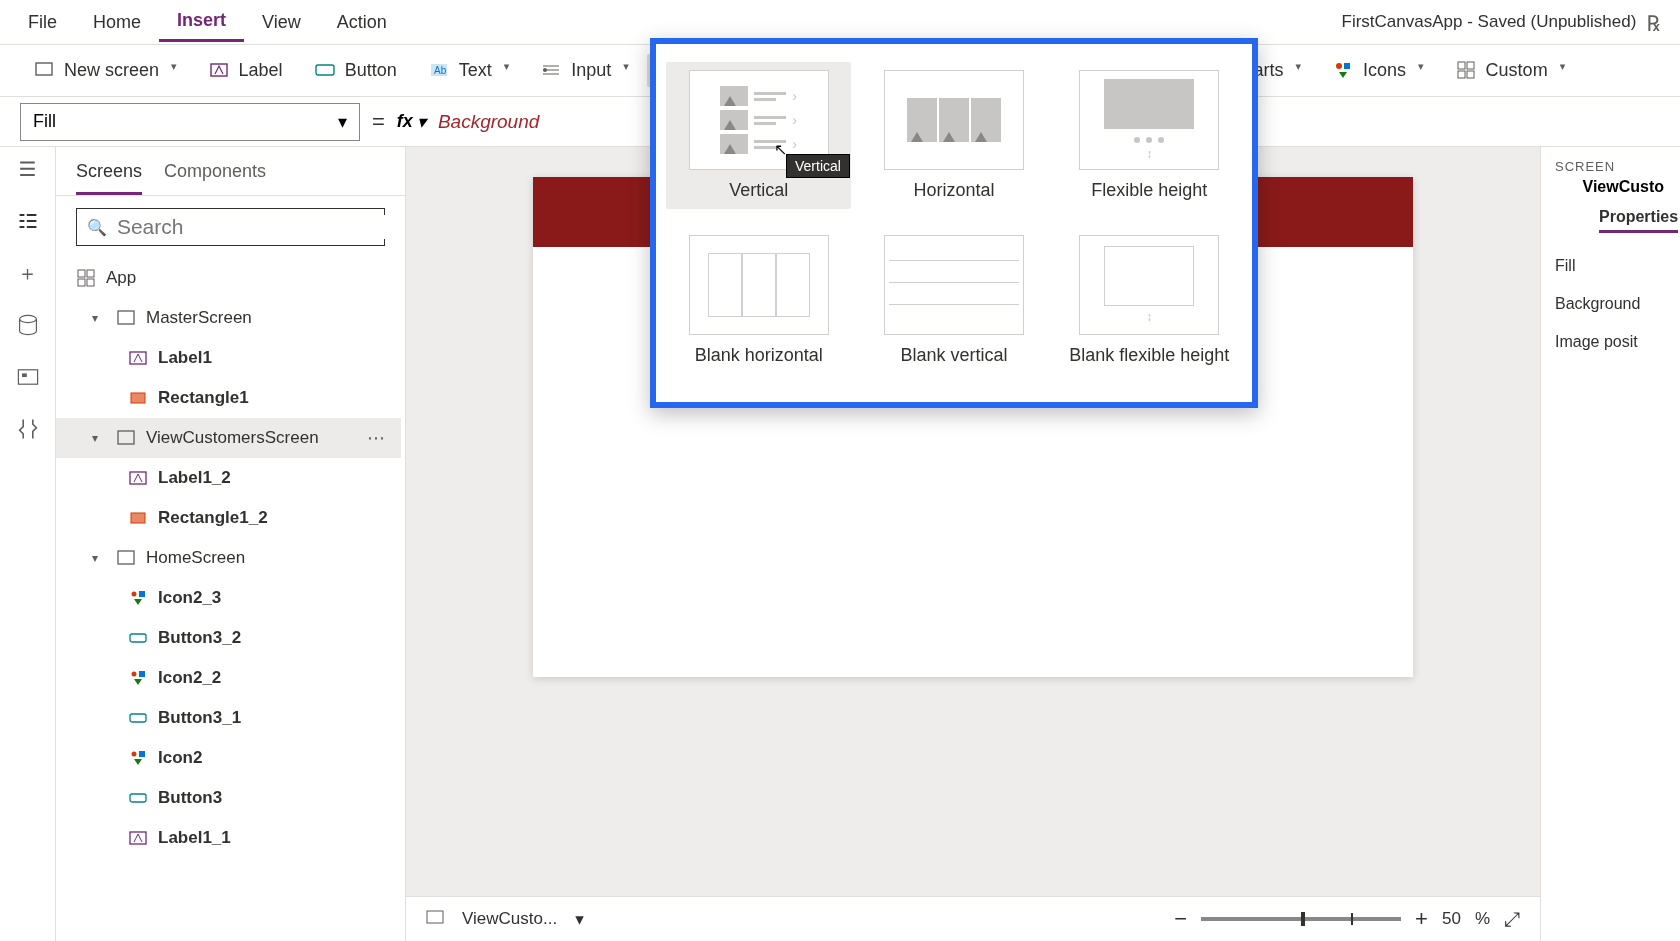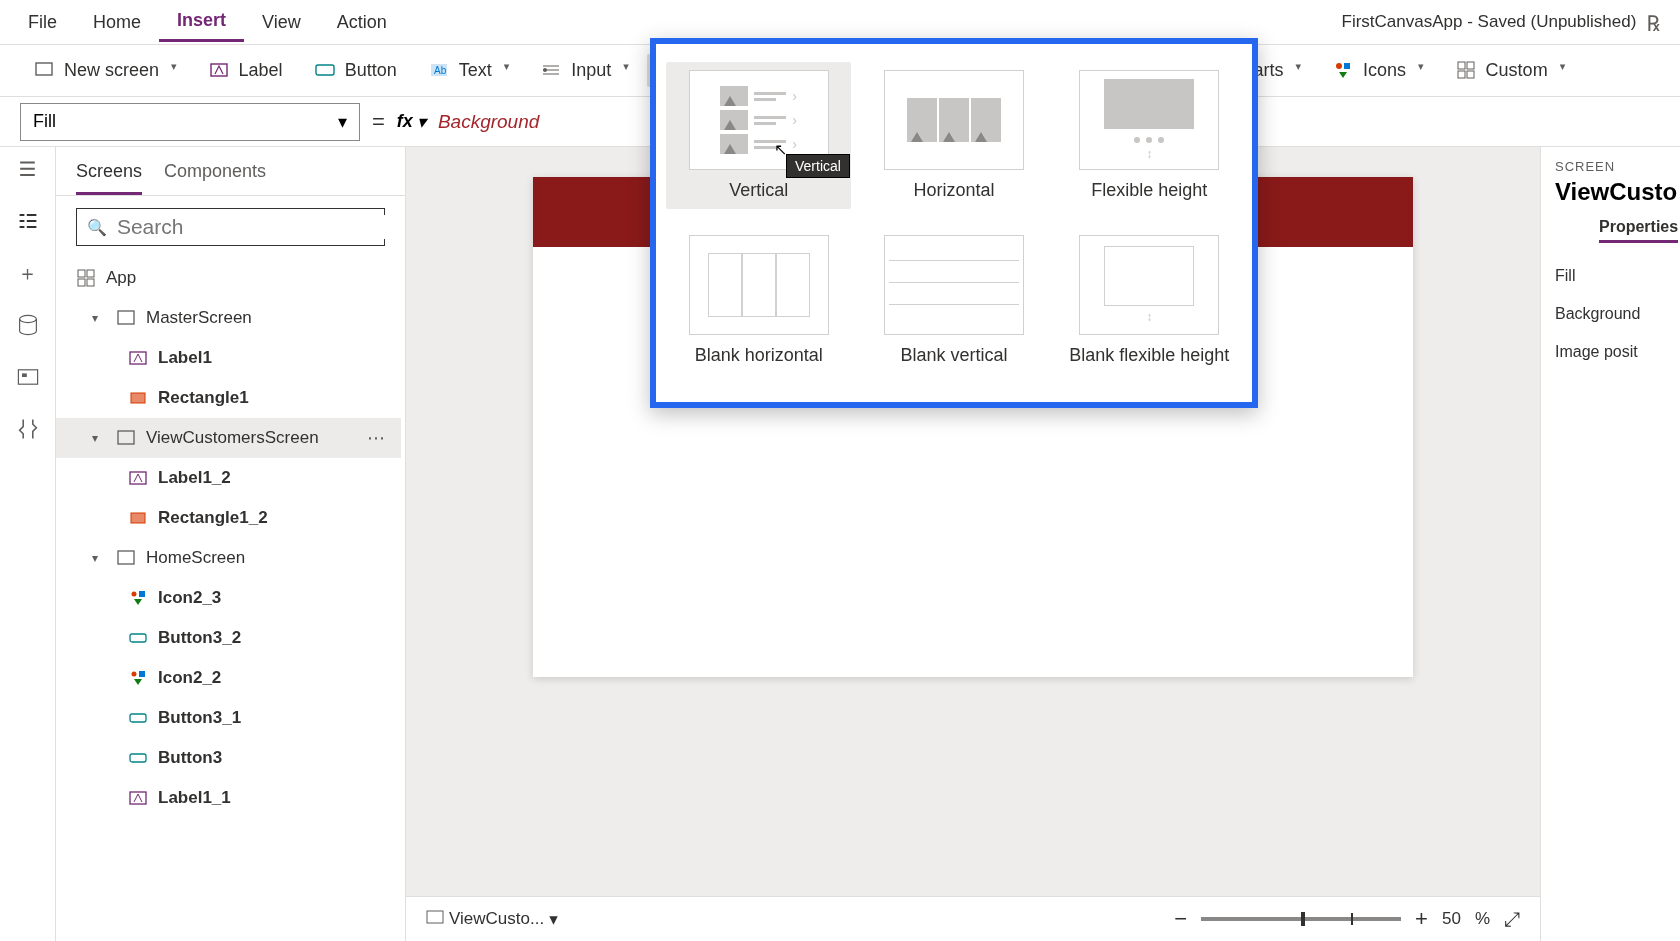--- a/index.html
+++ b/index.html
@@ -51,30 +51,30 @@
 .tree-node.depth2 { padding-left: 72px; font-weight: bold; }
 .tree-node .more { margin-left: auto; margin-right: 14px; color: #605e5c; font-size: 18px; letter-spacing: 2px; }
 
 
 .canvas-area { flex: 1; background: #8a88861a; position: relative; display: flex; flex-direction: column; }
 .canvas-inner { flex: 1; display: flex; align-items: flex-start; justify-content: center; padding-top: 30px; }
 .screen-preview { width: 880px; height: 500px; background: #fff; box-shadow: 0 2px 8px rgba(0,0,0,0.15); position: relative; }
 .screen-header { height: 70px; background: #8a1a1a; }
 
 
-.statusbar { height: 45px; background: #fff; border-top: 1px solid #e1dfdd; display: flex; align-items: center; padding: 0 20px; gap: 5px; font-size: 17px; color: #323130; }
+.statusbar { height: 45px; background: #fff; border-top: 1px solid #e1dfdd; display: flex; align-items: center; padding: 0 20px; gap: 18px; font-size: 17px; color: #323130; }
 .statusbar .zoom { margin-left: auto; display: flex; align-items: center; gap: 14px; }
 .statusbar .slider { width: 200px; height: 4px; background: #8a8886; position: relative; }
 .statusbar .slider .thumb { position: absolute; top: -5px; left: 50%; width: 4px; height: 14px; background: #323130; }
 .statusbar .slider .mid { position: absolute; top: -4px; left: 75%; width: 2px; height: 12px; background: #323130; }
 
 
 .proppanel { width: 140px; background: #fff; border-left: 1px solid #e1dfdd; padding: 12px 0 0 14px; overflow: hidden; }
 .proppanel .sec-label { font-size: 13px; color: #605e5c; letter-spacing: 1px; }
-.proppanel .screen-name { font-size: 24px; font-weight: 600; margin: 4px 16px 12px 0; }
+.proppanel .screen-name { font-size: 16px; font-weight: 600; margin: 4px 16px 12px 0; text-align: right; }
 .proppanel .ptab { font-size: 16px; font-weight: 600; color: #323130; border-bottom: 3px solid #742774; display: inline-block; padding-bottom: 4px; margin-bottom: 14px; margin-left: 44px; }
 .proppanel .prow { font-size: 16px; color: #323130; padding: 10px 0; }
 
 
 .gallery-popup { position: absolute; top: 38px; left: 650px; width: 608px; background: #fff; border: 6px solid #2568ef; box-shadow: 0 6px 20px rgba(0,0,0,0.25); z-index: 100; padding: 18px 10px 28px 10px; }
 .gallery-grid { display: grid; grid-template-columns: repeat(3, 1fr); gap: 18px 10px; }
 .gallery-item { display: flex; flex-direction: column; align-items: center; gap: 10px; padding: 8px; cursor: pointer; border-radius: 2px; position: relative; }
 .gallery-item.hovered { background: #edebe9; }
 .gallery-thumb { width: 140px; height: 100px; border: 1px solid #d2d0ce; background: #fff; display: flex; flex-direction: column; align-items: center; justify-content: center; gap: 4px; padding: 8px; }
 .gallery-label { font-size: 18px; color: #323130; text-align: center; }
@@ -396,20 +396,30 @@
           </span>
           <span>Icon2_2</span>
         </div>
         <div class="tree-node depth2">
           <span class="nodeicon">
             <svg viewBox="0 0 18 18">
               <rect x="1" y="5" width="16" height="8" rx="2" fill="none" stroke="#038387" stroke-width="1.3"></rect>
             </svg>
           </span>
           <span>Button3_1</span>
+        </div>
+        <div class="tree-node depth2">
+          <span class="nodeicon">
+            <svg viewBox="0 0 18 18">
+              <circle cx="5" cy="5" r="2.5" fill="#d83b01"></circle>
+              <rect x="10" y="2" width="6" height="6" fill="#0078d4"></rect>
+              <polygon points="9,16 5,10 13,10" fill="#107c10"></polygon>
+            </svg>
+          </span>
+          <span>Icon2</span>
         </div>
         <div class="tree-node depth2">
           <span class="nodeicon">
             <svg viewBox="0 0 18 18">
               <rect x="1" y="5" width="16" height="8" rx="2" fill="none" stroke="#038387" stroke-width="1.3"></rect>
             </svg>
           </span>
           <span>Button3</span>
         </div>
         <div class="tree-node depth2">

